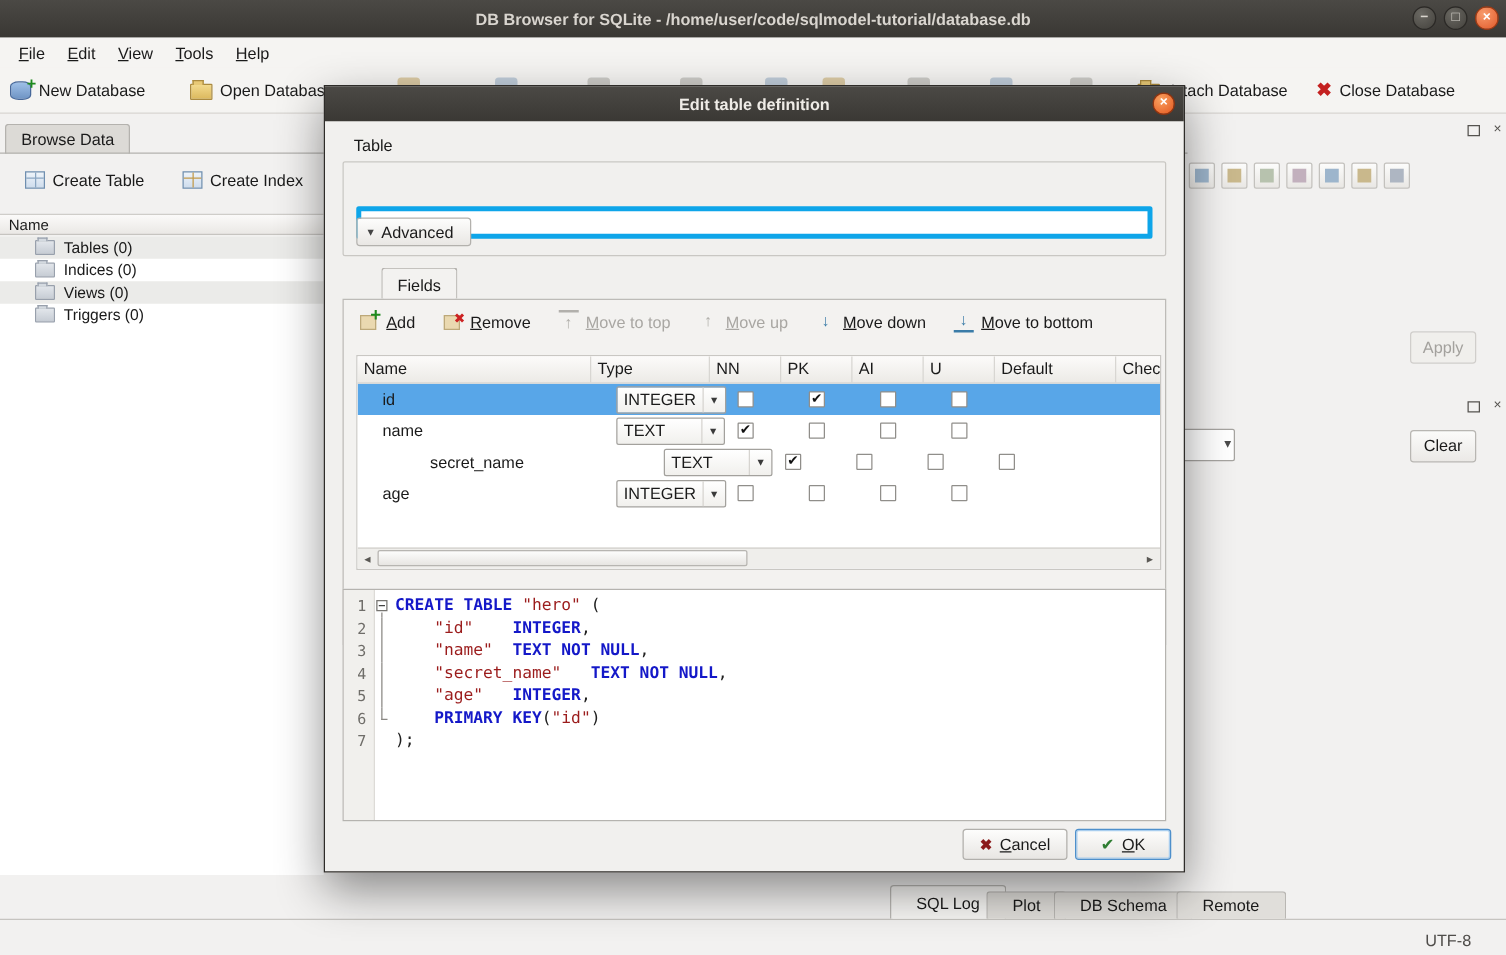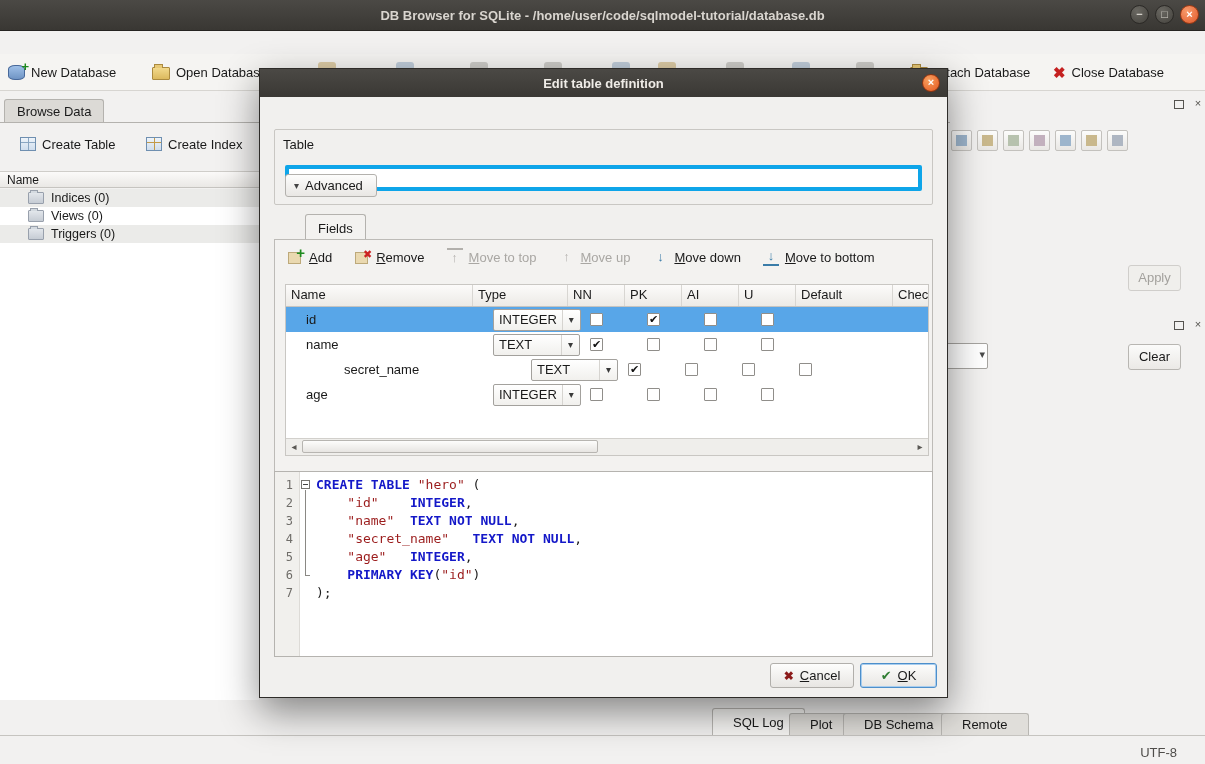--- a/index.html
+++ b/index.html
@@ -81,21 +81,21 @@
 
   
   .dialog{position:absolute;left:259px;top:68px;width:689px;height:630px;box-sizing:border-box;
     background:#f1f0ee;border:1px solid #2e2c29;box-shadow:0 14px 36px rgba(0,0,0,.45);z-index:50;}
   .dlg-titlebar{height:28px;background:linear-gradient(#4b4945,#3a3834);position:relative;
     display:flex;align-items:center;justify-content:center;color:#efece7;font-weight:bold;}
   .dlg-close{position:absolute;right:7px;top:5px;width:18px;height:18px;box-sizing:border-box;border-radius:50%;
     background:radial-gradient(circle at 35% 30%,#f9a05f,#e4571f);border:1px solid #8f3410;
     color:#fff;font-size:11px;line-height:15px;text-align:center;}
   .dlg-body{position:absolute;top:28px;left:0;right:0;bottom:0;}
-  .lbl-table{position:absolute;left:23px;top:12px;margin-top:28px;}
+  .lbl-table{position:absolute;left:23px;top:12px;}
   .group-frame{position:absolute;left:14px;right:14px;top:32px;height:74px;border:1px solid #c9c7c3;border-radius:2px;}
   .name-input{position:absolute;left:10px;right:10px;top:3px;height:26px;box-sizing:border-box;background:#fff;
     border:4px solid #0ea5e9;border-radius:2px;font-weight:bold;padding:0 6px;line-height:24px;margin-top:32px;}
   .adv-btn{position:absolute;left:10px;top:44px;width:92px;height:23px;box-sizing:border-box;
     border:1px solid #b3b1ad;border-radius:3px;background:linear-gradient(#fdfdfc,#e9e7e4);
     display:flex;align-items:center;gap:6px;padding:0 8px;}
   .adv-arr{font-size:10px;color:#444;}
   .dlg-tabs{position:absolute;left:14px;top:117px;display:flex;align-items:flex-end;height:26px;flex-direction:column;}
   .dtab{box-sizing:border-box;border:1px solid #b4b2ae;border-bottom:none;background:#dcdad6;
     height:22px;padding:3px 12px;margin-right:2px;border-radius:3px 3px 0 0;}
@@ -172,20 +172,27 @@
 
   <div class="titlebar">
     <span>DB Browser for SQLite - /home/user/code/sqlmodel-tutorial/database.db</span>
     <div class="win-controls">
       <div class="win-btn">−</div>
       <div class="win-btn">□</div>
       <div class="win-btn close">×</div>
     </div>
   </div>
 
+  <div class="menubar">
+      <div class="menu-item">File</div>
+      <div class="menu-item">Edit</div>
+      <div class="menu-item">View</div>
+      <div class="menu-item">Tools</div>
+      <div class="menu-item">Help</div>
+    </div>
 
   <div class="toolbar">
     <div class="tool-item" style="left:8px">
       <span class="icon-db"></span>
       <span>New Database</span>
     </div>
     <div class="tool-item" style="left:152px">
       <span class="icon-folder"></span>
       <span>Open Database</span>
     </div>
@@ -222,20 +229,24 @@
     <span class="icon-table idx"></span>
     <span>Create Index</span>
   </div>
 
   <div class="tree-header">
     <span>Name</span>
   </div>
   <div class="tree">
       <div class="tree-row">
         <span class="icon-folder-sm"></span>
+        <span>Tables (0)</span>
+      </div>
+      <div class="tree-row">
+        <span class="icon-folder-sm"></span>
         <span>Indices (0)</span>
       </div>
       <div class="tree-row">
         <span class="icon-folder-sm"></span>
         <span>Views (0)</span>
       </div>
       <div class="tree-row">
         <span class="icon-folder-sm"></span>
         <span>Triggers (0)</span>
       </div>

